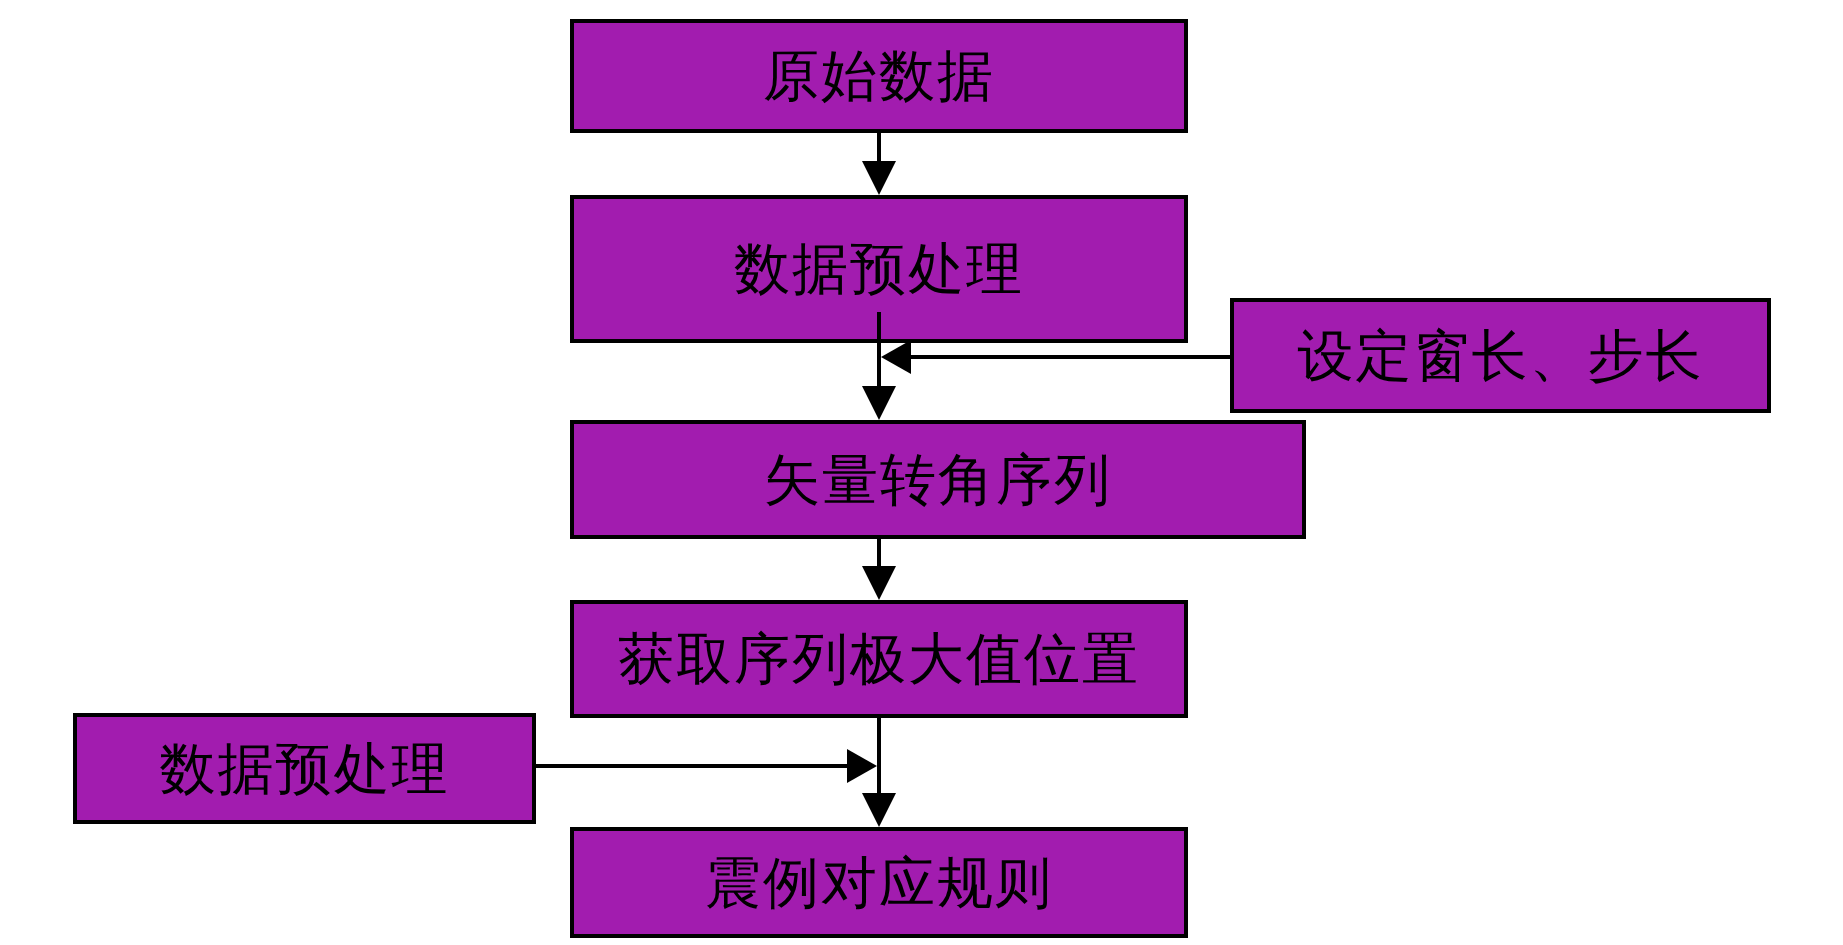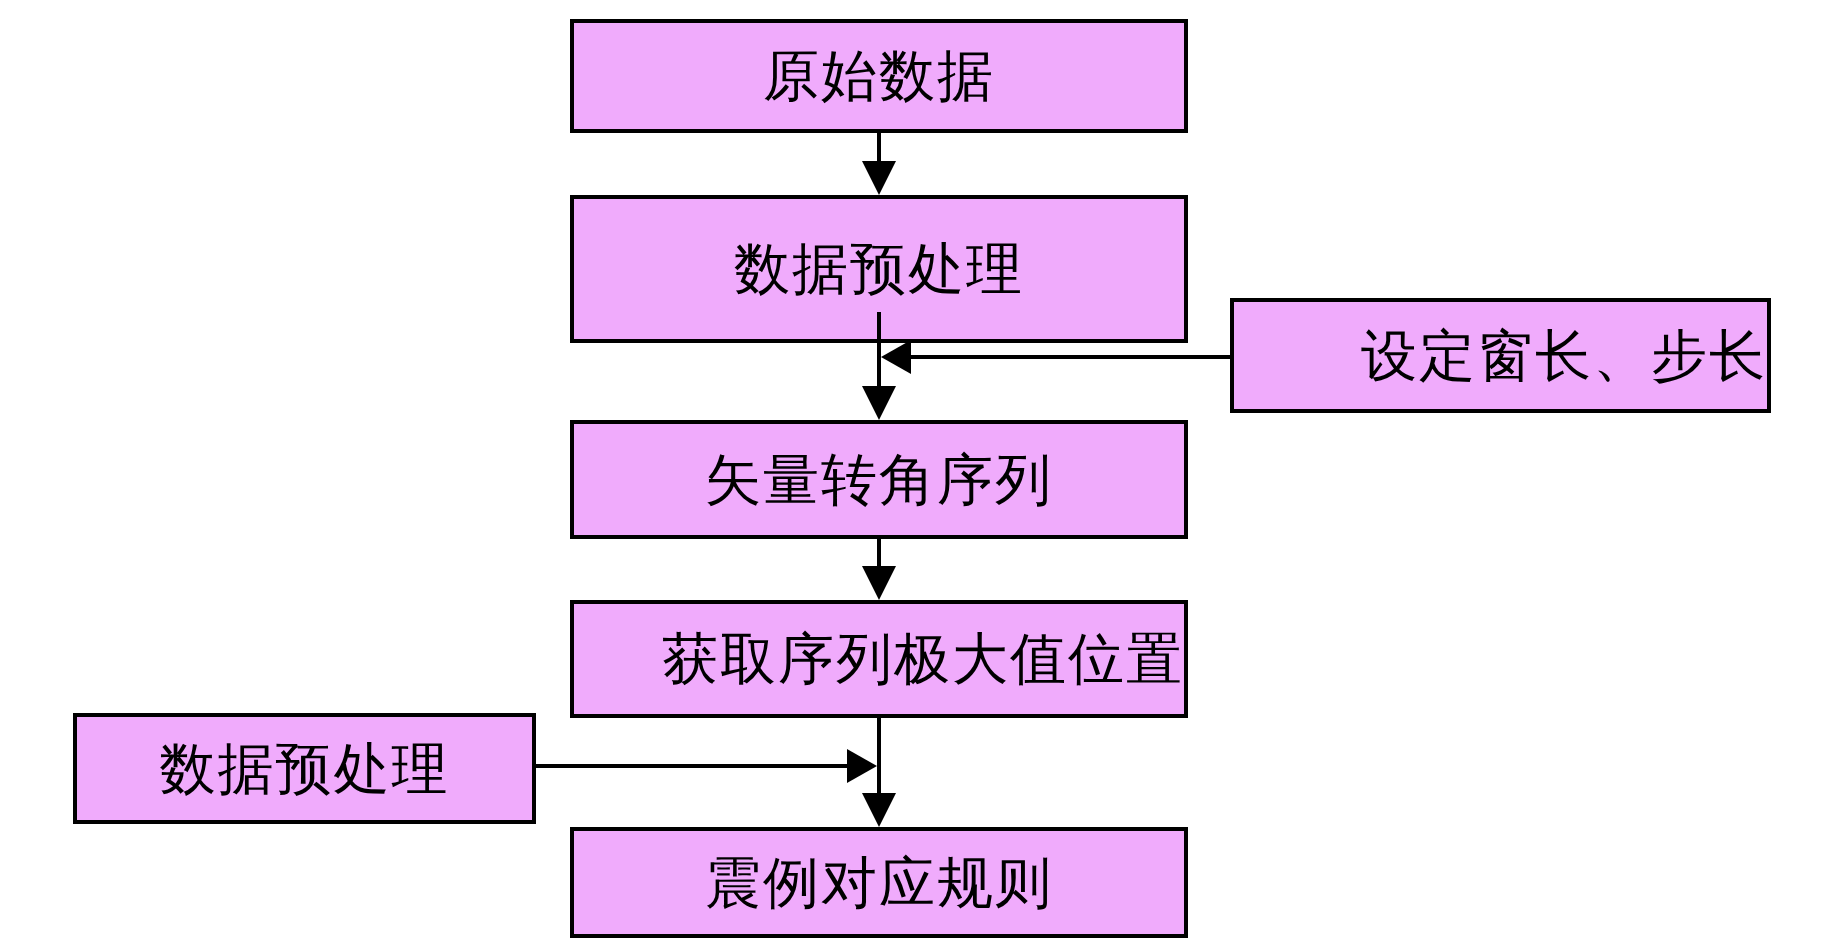--- a/index.html
+++ b/index.html
@@ -13,21 +13,21 @@
     height: 945px;
     background: #ffffff;
     font-family: "Liberation Serif", "DejaVu Serif", serif;
     color: #000000;
     overflow: hidden;
   }
   .node {
     position: absolute;
     box-sizing: border-box;
     border: 4px solid #000000;
-    background: #f0abfc;
+    background: #a21caf;
     display: flex;
     align-items: center;
     justify-content: center;
     font-size: 56px;
     letter-spacing: 2px;
     white-space: nowrap;
     line-height: 1;
   }
   .shaft-v {
     position: absolute;
@@ -56,23 +56,23 @@
   .head-right {
     position: absolute;
     width: 0; height: 0;
     border-top: 17px solid transparent;
     border-bottom: 17px solid transparent;
     border-left: 30px solid #000000;
   }
   
   .n-raw        { left: 570px;  top: 19px;  width: 618px; height: 114px; }
   .n-pre        { left: 570px;  top: 195px; width: 618px; height: 148px; }
-  .n-window     { left: 1230px; top: 298px; width: 541px; height: 115px; justify-content: flex-end; }
-  .n-vector     { left: 570px;  top: 420px; width: 618px; height: 119px; }
-  .n-maxima     { left: 570px;  top: 600px; width: 618px; height: 118px; justify-content: flex-end; }
+  .n-window     { left: 1230px; top: 298px; width: 541px; height: 115px; }
+  .n-vector     { left: 570px;  top: 420px; width: 736px; height: 119px; }
+  .n-maxima     { left: 570px;  top: 600px; width: 618px; height: 118px; }
   .n-rules      { left: 73px;   top: 713px; width: 463px; height: 111px; }
   .n-eval       { left: 570px;  top: 827px; width: 618px; height: 111px; }
 </style>
 </head>
 <body>
 
 <div class="canvas">
 
   <div class="node n-raw">
     <span>原始数据</span>

